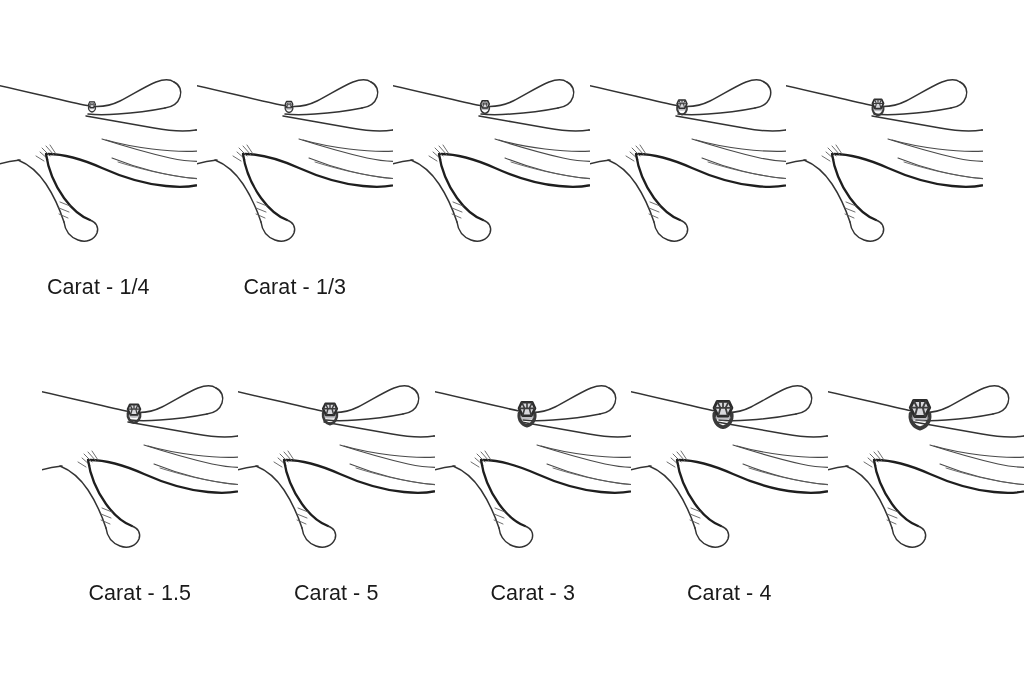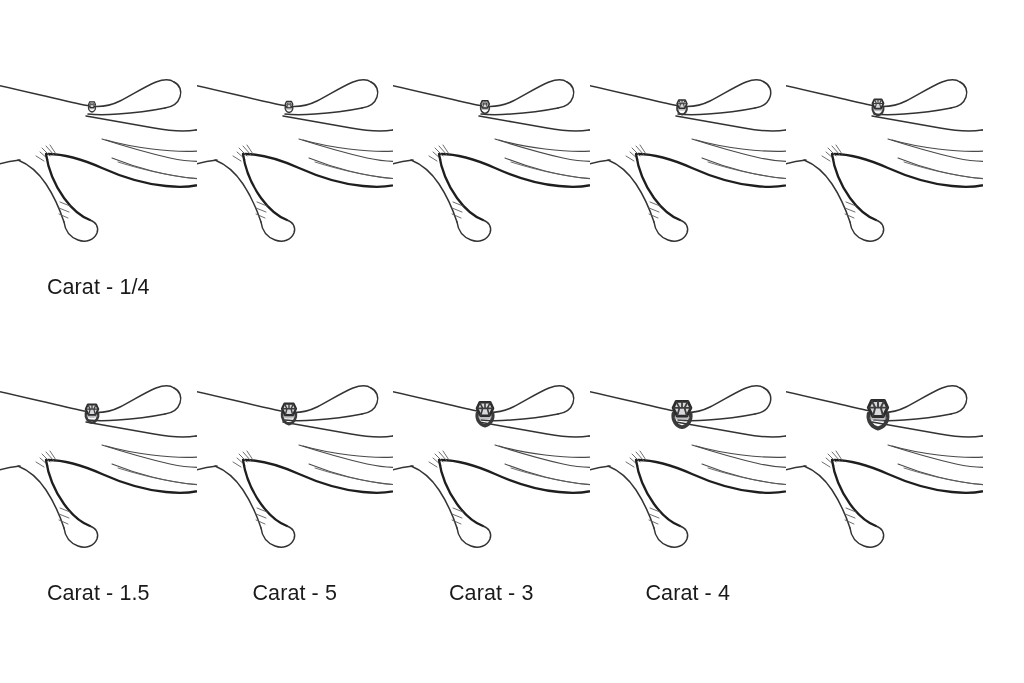--- a/index.html
+++ b/index.html
@@ -35,21 +35,21 @@
   }
 
   .row {
     position: relative;
     width: 1024px;
     height: 290px;
     display: flex;
     flex-direction: row;
   }
   .row-1 { margin-top: 62px; }
-  .row-2 { margin-top: 16px; }
+  .row-2 { margin-top: 16px; justify-content: flex-end; }
 
   .cell {
     position: relative;
     width: 196.5px;
     height: 290px;
     overflow: visible;
   }
 
   .hand-area {
     position: absolute;
@@ -176,20 +176,21 @@
               <path class="hand-stroke lw-hair" d="M 62 140 L 72 144 M 61 146 L 71 150 M 61 152 L 70 156"></path>
               <path class="hand-stroke lw-mid" d="M -6 104 C 6 100, 14 99, 22 98"></path>
               <g transform="translate(94,44) scale(1.1)">
                 <path class="gem-band" d="M -3.4 0.6 C -3.8 3.4, -2.2 5.6, 0 6.0 C 2.2 5.6, 3.8 3.4, 3.4 0.6"></path>
                 <ellipse class="gem-shadow" cx="0" cy="2.2" rx="3.2" ry="1.1"></ellipse>
                 <path class="gem-body" d="M -3.5 -1.6 L -2.3 -4.2 L 2.3 -4.2 L 3.5 -1.6 L 1.9 1.6 L -1.9 1.6 Z"></path>
                 <path class="gem-facet" d="M -3.5 -1.6 L 3.5 -1.6 M -2.3 -4.2 L -1.0 -1.6 M 2.3 -4.2 L 1.0 -1.6 M -1.9 1.6 L -1.0 -1.6 M 1.9 1.6 L 1.0 -1.6 M 0 -4.2 L 0 -1.6"></path>
               </g>
             </svg>
           </div>
+        <div class="cell-label">Carat - 1/3</div>
       </div>
       <div class="cell">
         <div class="hand-area">
             <svg viewBox="0 0 240 200" width="240" height="200" preserveAspectRatio="xMinYMin meet" class="hand-svg">
               <path class="hand-stroke lw-mid" d="M -6 22 C 30 30, 62 38, 86 43 C 100 46, 112 44, 122 39 C 134 33, 146 25, 158 20 C 166 17, 172 17, 176 20"></path>
               <path class="hand-stroke lw-mid" d="M 176 20 C 182 23, 184 29, 182 35 C 180 41, 174 45, 167 46"></path>
               <path class="hand-stroke lw-mid" d="M 167 46 C 152 49, 136 51, 120 52 C 108 53, 98 53, 90 52"></path>
               <path class="hand-stroke lw-mid" d="M 88 54 C 110 58, 134 62, 156 66 C 172 69, 186 70, 198 68"></path>
               <path class="hand-stroke lw-mid" d="M 198 68 C 208 67, 214 70, 215 76 C 216 83, 210 88, 201 89"></path>
               <path class="hand-stroke lw-thin" d="M 201 89 C 186 90, 170 89, 154 87 C 138 85, 122 82, 108 78"></path>

